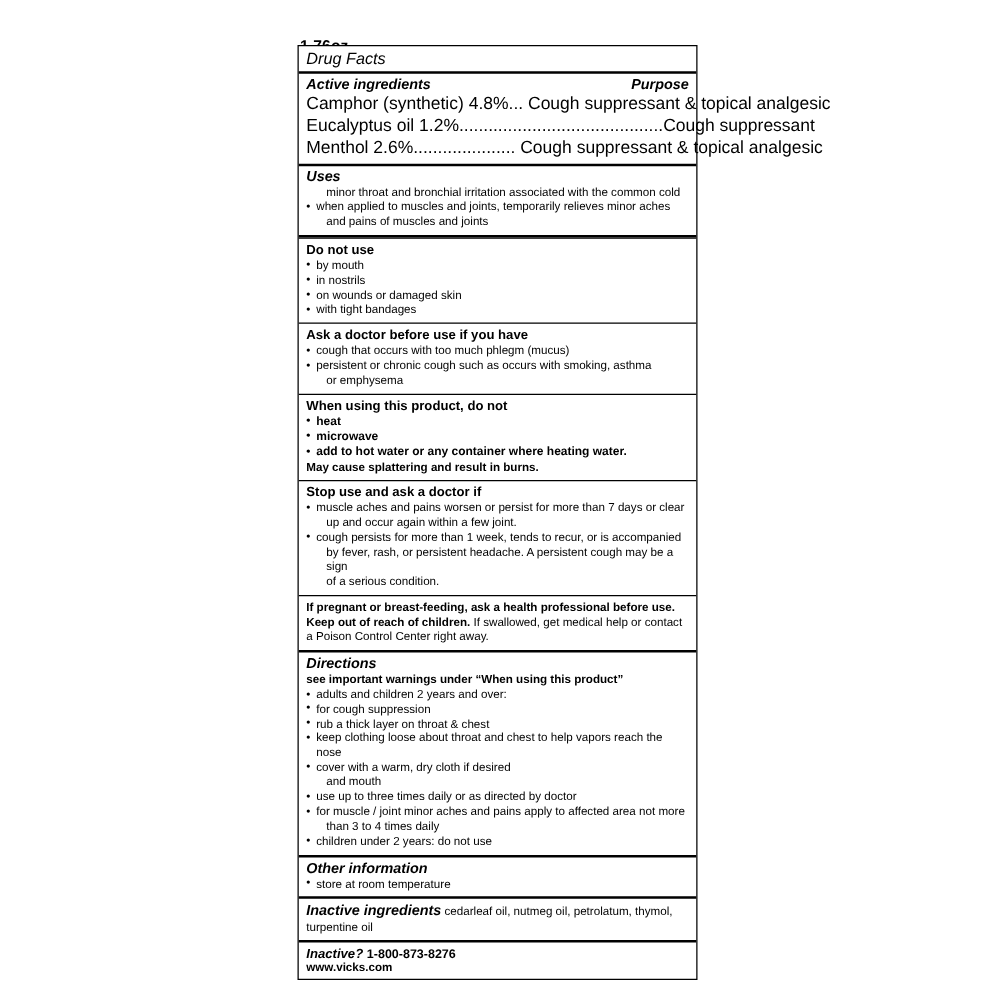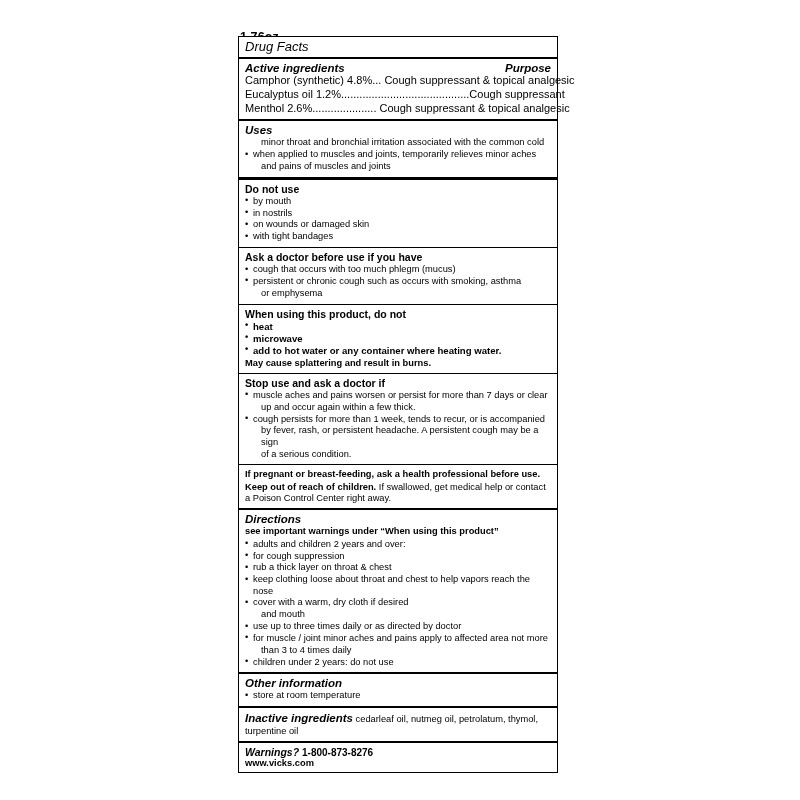--- a/index.html
+++ b/index.html
@@ -65,21 +65,21 @@
     display: flex;
     justify-content: space-between;
     align-items: baseline;
     gap: 12px;
   }
   .body-txt {
     font-size: 9.3px;
     line-height: 1.22;
   }
   .ing-line {
-    font-size: 11px;
+    font-size: 14px;
     line-height: 1.25;
     white-space: nowrap;
   }
   ul.bl {
     list-style: none;
     margin: 1px 0 0 0;
     padding: 0;
   }
   ul.bl > li {
     font-size: 9.3px;
@@ -198,21 +198,21 @@
         <li>add to hot water or any container where heating water.</li>
       </ul>
       <div class="plain bold-inline">May cause splattering and result in burns.</div>
     </div>
 
     <div class="rule-thin"></div>
     <div class="sec">
       <div class="hdr-bold">Stop use and ask a doctor if</div>
       <ul class="bl">
         <li>muscle aches and pains worsen or persist for more than 7 days or clear</li>
-        <li class="cont">up and occur again within a few thick.</li>
+        <li class="cont">up and occur again within a few joint.</li>
         <li>cough persists for more than 1 week, tends to recur, or is accompanied</li>
         <li class="cont">by fever, rash, or persistent headache. A persistent cough may be a sign</li>
         <li class="cont">of a serious condition.</li>
       </ul>
     </div>
 
     <div class="rule-thin"></div>
     <div class="sec">
       <div class="plain bold-inline">If pregnant or breast-feeding, ask a health professional before use.</div>
       <div class="plain"><span class="bold-inline">Keep out of reach of children.</span><span> If swallowed, get medical help or contact</span></div>
@@ -246,18 +246,18 @@
     </div>
 
     <div class="rule-med"></div>
     <div class="sec">
       <div class="inact"><span class="italic-head-inline">Inactive ingredients</span><span> cedarleaf oil, nutmeg oil, petrolatum, thymol,</span></div>
       <div class="inact">turpentine oil</div>
     </div>
 
     <div class="rule-med"></div>
     <div class="sec">
-      <div class="q-line"><span>Warnings?</span>&nbsp;<span class="q-phone">1-800-873-8276</span></div>
+      <div class="q-line"><span>Inactive?</span>&nbsp;<span class="q-phone">1-800-873-8276</span></div>
       <div class="web">www.vicks.com</div>
     </div>
 
   </div>
 </div>
 
 </body></html>

